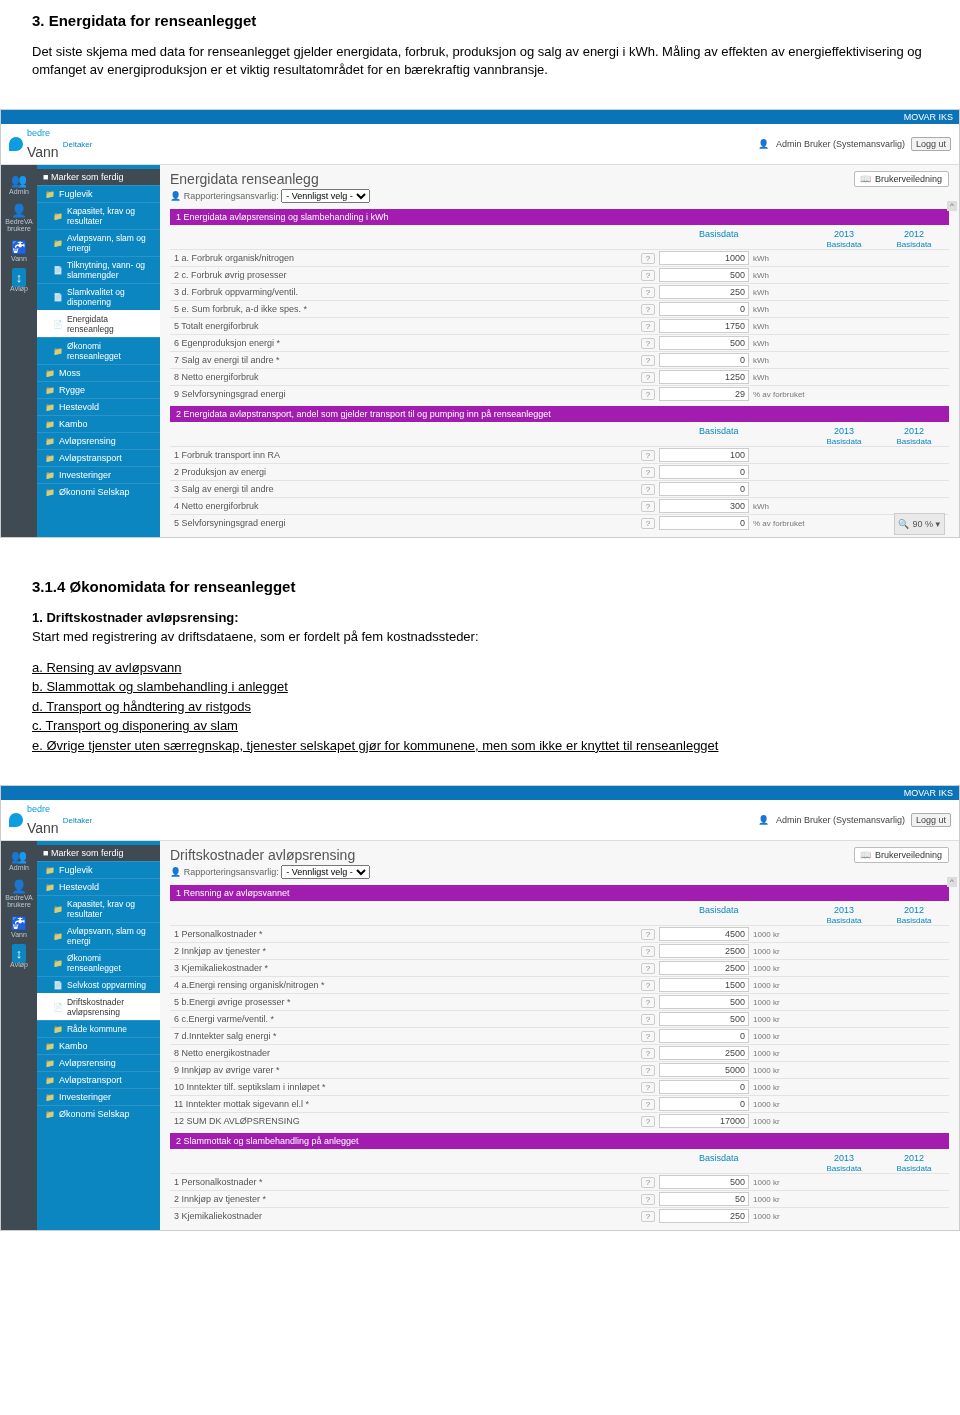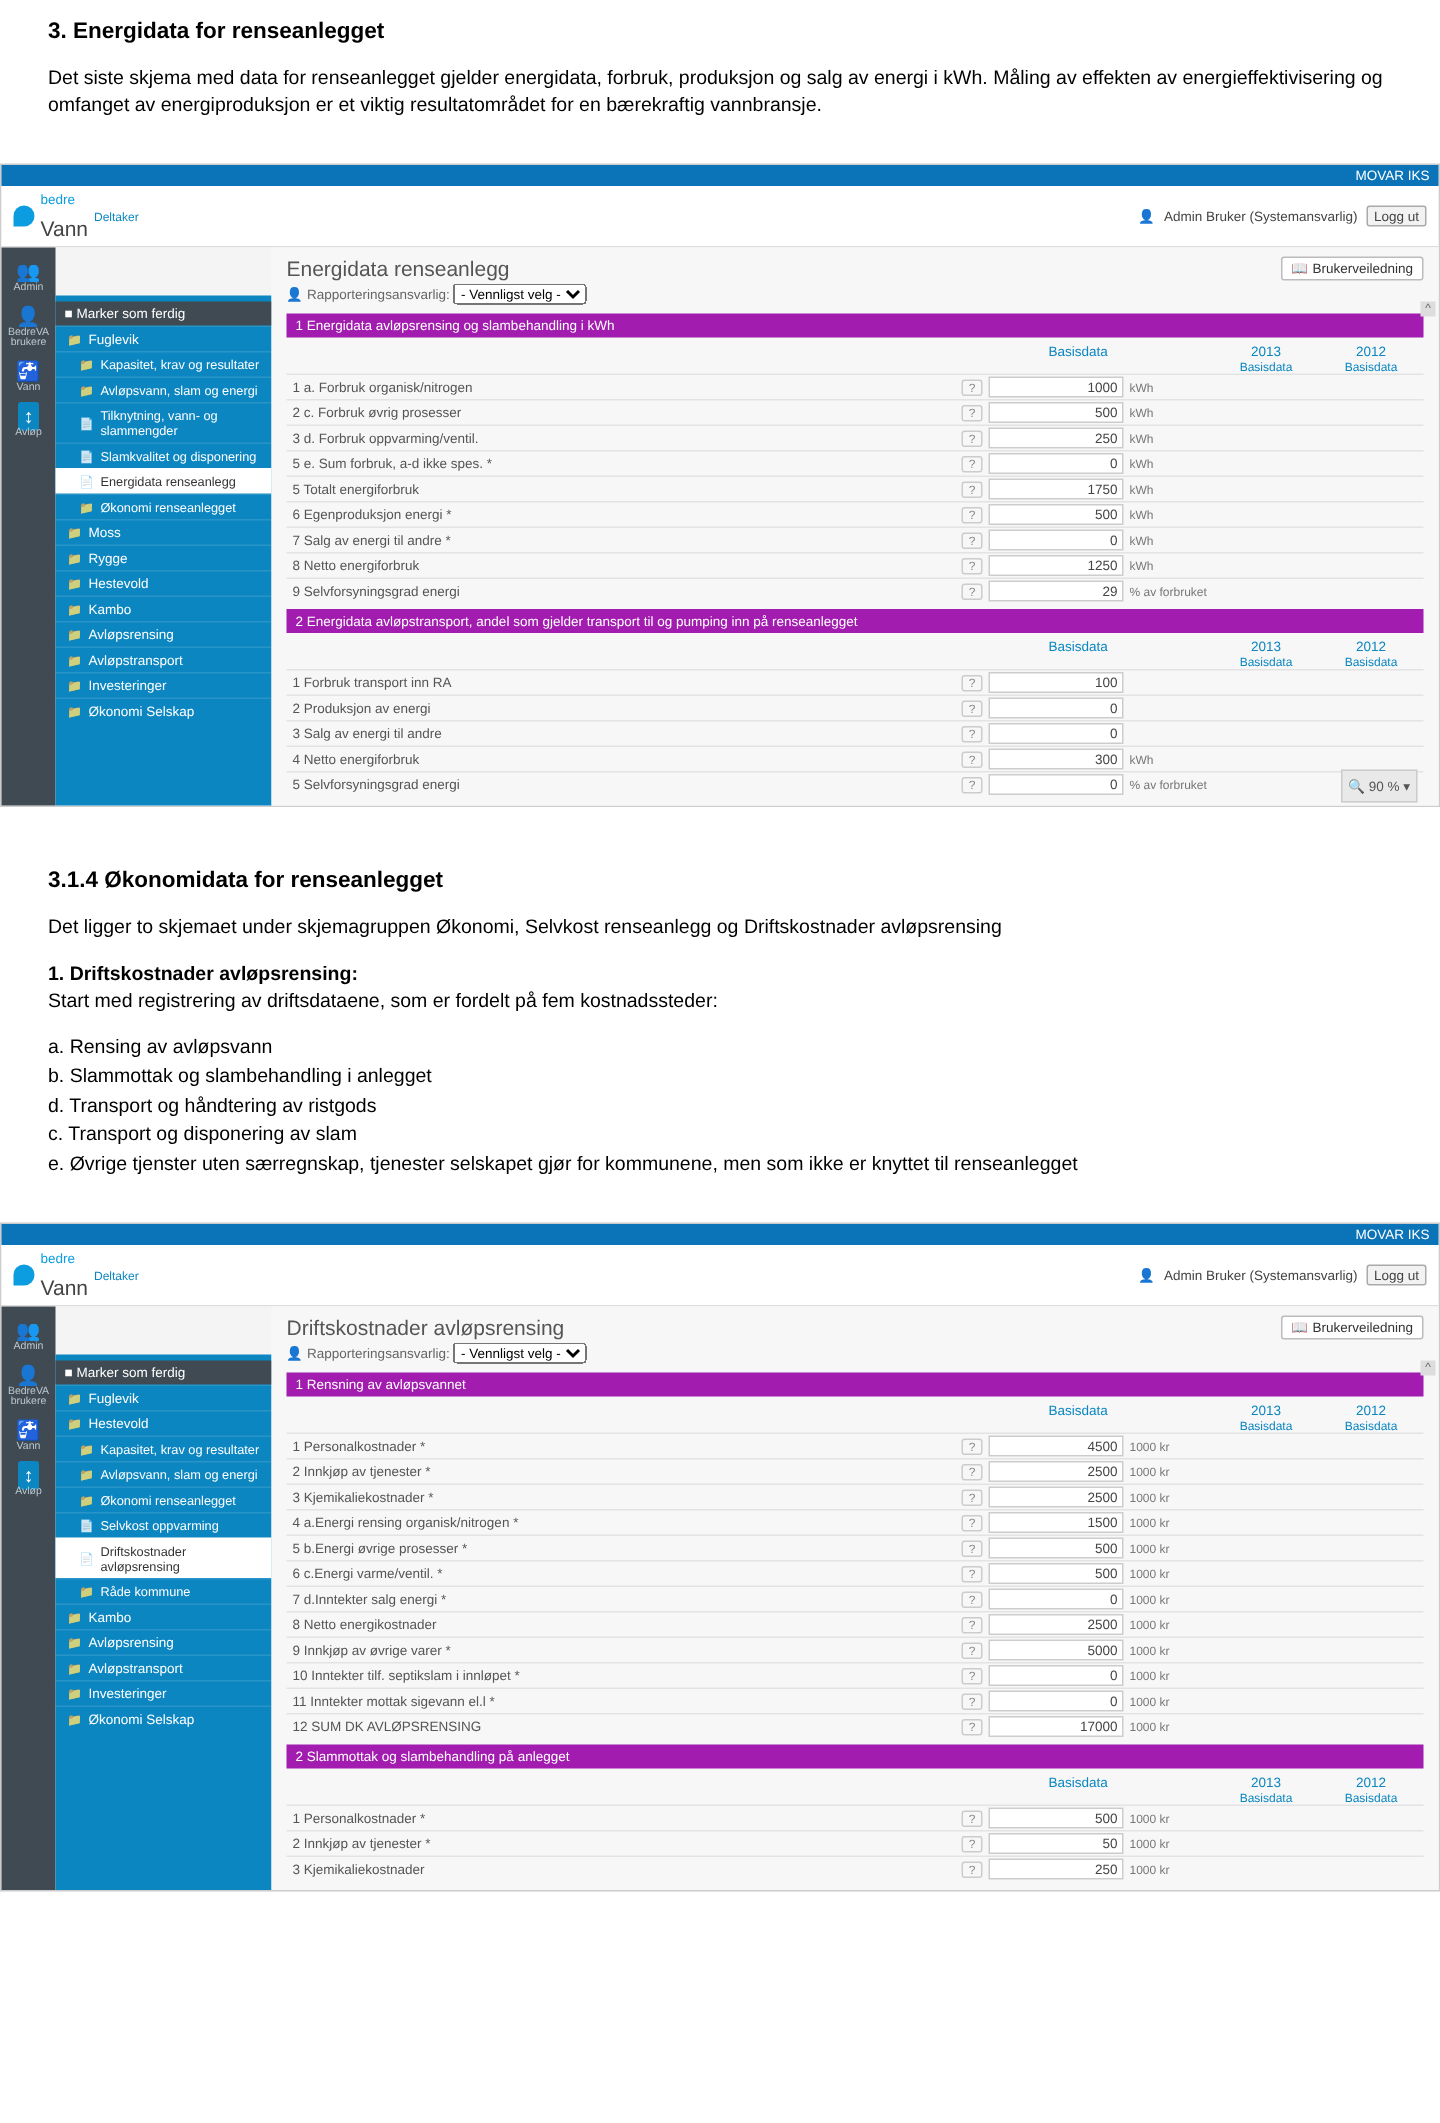--- a/index.html
+++ b/index.html
@@ -1,41 +1,41 @@
 <!DOCTYPE html>
 <html><head>
 <meta charset="utf-8">
 <style>
   * { box-sizing: border-box; margin: 0; padding: 0; }
   body { font-family: Arial, sans-serif; font-size: 13px; color: #000; background: #fff; width: 960px; }
   .doc-section { padding: 12px 32px; }
   .doc-heading { font-weight: bold; font-size: 15px; margin-bottom: 14px; }
   .doc-subheading { font-weight: bold; font-size: 15px; margin: 14px 0; }
   .doc-p { margin-bottom: 12px; line-height: 1.4; }
-  .doc-list { margin: 8px 0 12px 0; }
+  .doc-list { margin: 8px 0 12px 0; text-decoration: underline; }
   .doc-list div { line-height: 1.5; }
 
   
   .shot { border: 1px solid #ccc; margin: 6px 0 14px 0; background: #f9f9f9; position: relative; font-size: 10px; color: #333; }
   .topbar { background: #0b74b8; height: 14px; color: #fff; text-align: right; padding: 0 6px; font-size: 9px; line-height: 14px; }
   .brandrow { background: #fff; display: flex; align-items: center; padding: 4px 8px; border-bottom: 1px solid #ddd; }
   .brand-logo { width: 14px; height: 14px; border-radius: 50% 50% 50% 0; background: #0b9de0; margin-right: 4px; }
   .brand-text { font-size: 14px; color: #444; }
   .brand-text .small { font-size: 9px; color: #0b9de0; vertical-align: top; }
   .brand-user { margin-left: auto; display: flex; align-items: center; gap: 6px; font-size: 9px; color: #444; }
   .brand-user .logbtn { border: 1px solid #aaa; padding: 1px 4px; border-radius: 2px; background: #f2f2f2; font-size: 9px; }
 
   .app-body { display: flex; background: #f4f4f4; }
   .iconcol { width: 36px; background: #3f4a52; color: #d0d8de; display: flex; flex-direction: column; align-items: center; padding-top: 4px; font-size: 8px; }
   .iconcol .ic { margin: 4px 0; text-align: center; width: 100%; }
   .iconcol .ic-sym { font-size: 13px; color: #cdd7dd; }
   .iconcol .ic-sym.hl { color: #fff; background: #0b86c1; border-radius: 2px; padding: 2px 4px; }
   .iconcol .ic-lbl { font-size: 7px; display: block; color: #bcc8d0; }
 
-  .navcol { width: 144px; background: #0b86c1; color: #fff; padding: 4px 0; margin-top: 32px; }
+  .navcol { width: 123px; background: #0b86c1; color: #fff; padding: 4px 0; }
   .navcol .n-top { background: #3f4a52; color: #fff; font-size: 9px; padding: 3px 6px; }
   .navcol .n-item { padding: 3px 8px; font-size: 9px; border-top: 1px solid rgba(255,255,255,0.12); display: flex; align-items: center; gap: 4px; }
   .navcol .n-item.sel { background: #fff; color: #333; }
   .navcol .n-item.sub { padding-left: 16px; font-size: 8.5px; }
   .navcol .n-item.sub.sel { background: #fff; color: #333; }
   .navcol .folder::before { content: "📁"; font-size: 8px; opacity: .8; }
   .navcol .file::before { content: "📄"; font-size: 8px; opacity: .8; }
 
   .main { flex: 1; background: #f7f7f7; padding: 6px 10px; position: relative; }
   .main h2 { font-size: 14px; font-weight: normal; color: #555; margin-bottom: 2px; }
@@ -249,21 +249,20 @@
             <div class="rold"></div>
           </div>
         </div>
       <div class="zoom">🔍 <span>90 %</span> ▾</div>
     </div>
   </div>
 </div>
 
 <div class="doc-section">
   <div class="doc-subheading">3.1.4   Økonomidata for renseanlegget</div>
-  <p class="doc-p">Det ligger to skjemaet under skjemagruppen Økonomi, Selvkost renseanlegg og Driftskostnader avløpsrensing</p>
   <p class="doc-p">
     <b>1. Driftskostnader avløpsrensing:</b><br>
     <span>Start med registrering av driftsdataene, som er fordelt på fem kostnadssteder:</span>
   </p>
   <div class="doc-list">
     <div>a. Rensing av avløpsvann</div>
     <div>b. Slammottak og slambehandling  i anlegget</div>
     <div>d. Transport og håndtering av ristgods</div>
     <div>c. Transport og disponering av slam</div>
     <div>e. Øvrige tjenster uten særregnskap, tjenester selskapet gjør for kommunene, men som ikke er knyttet til renseanlegget</div>

